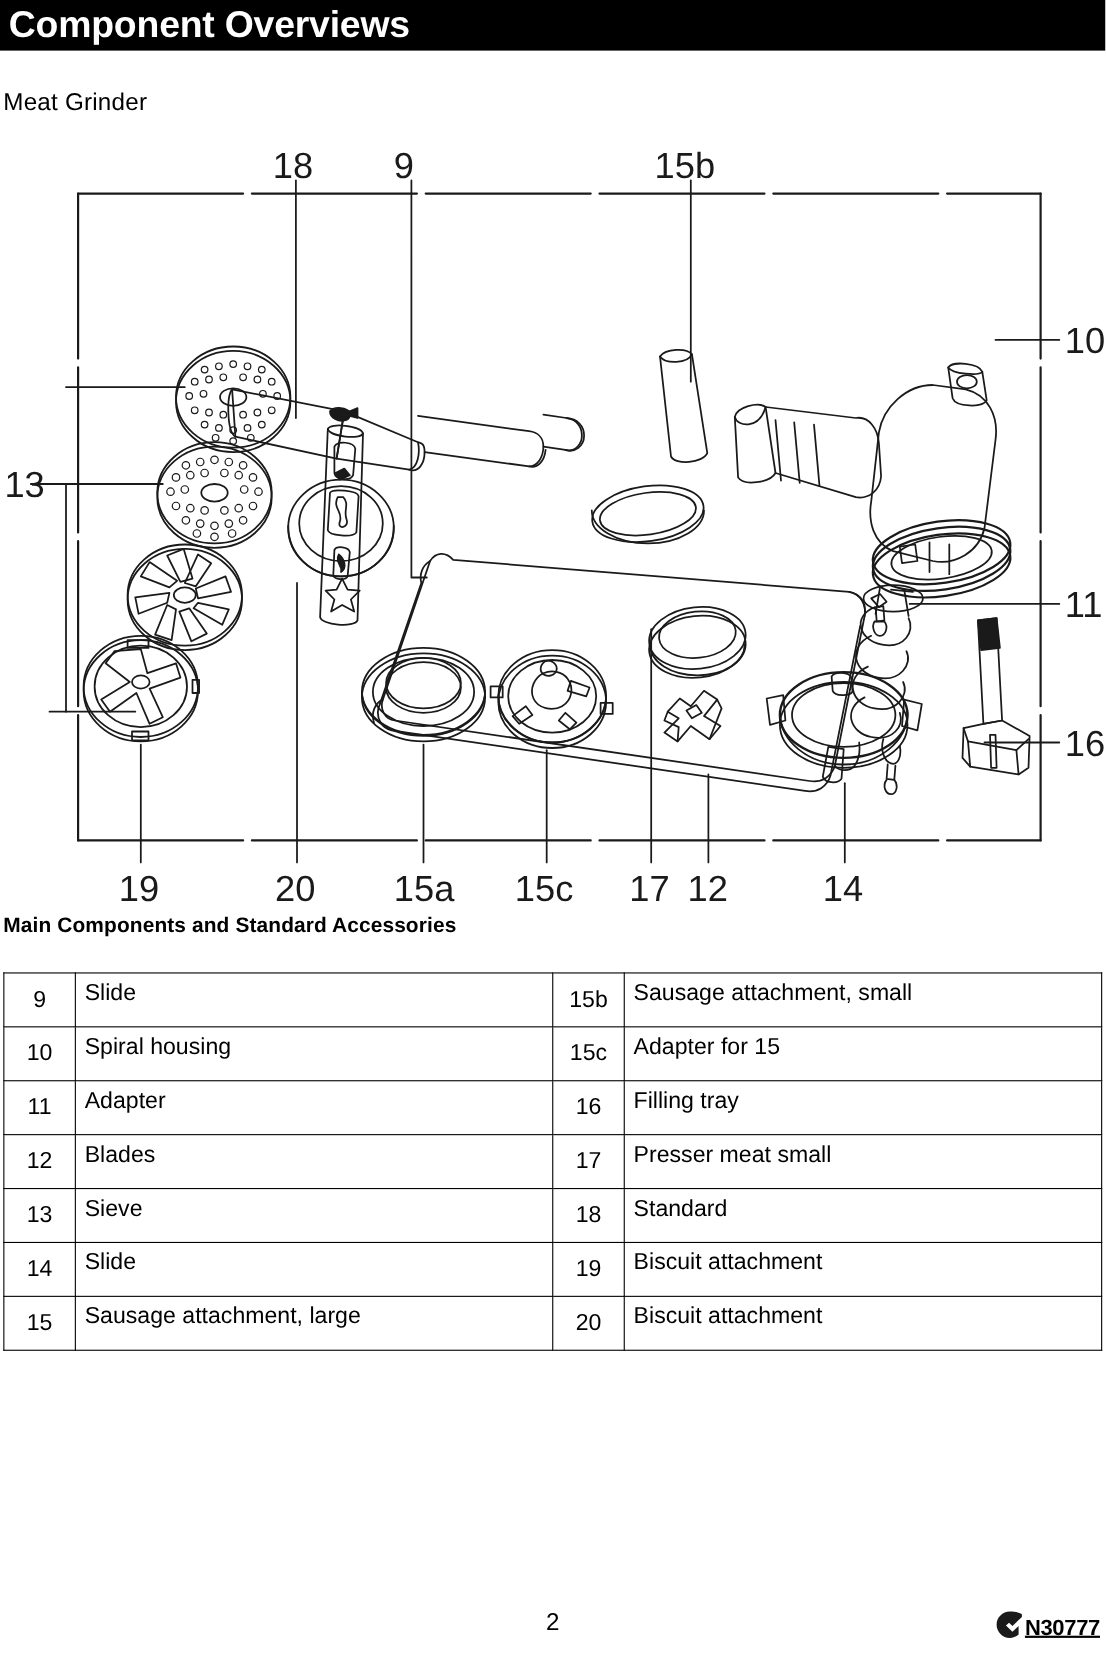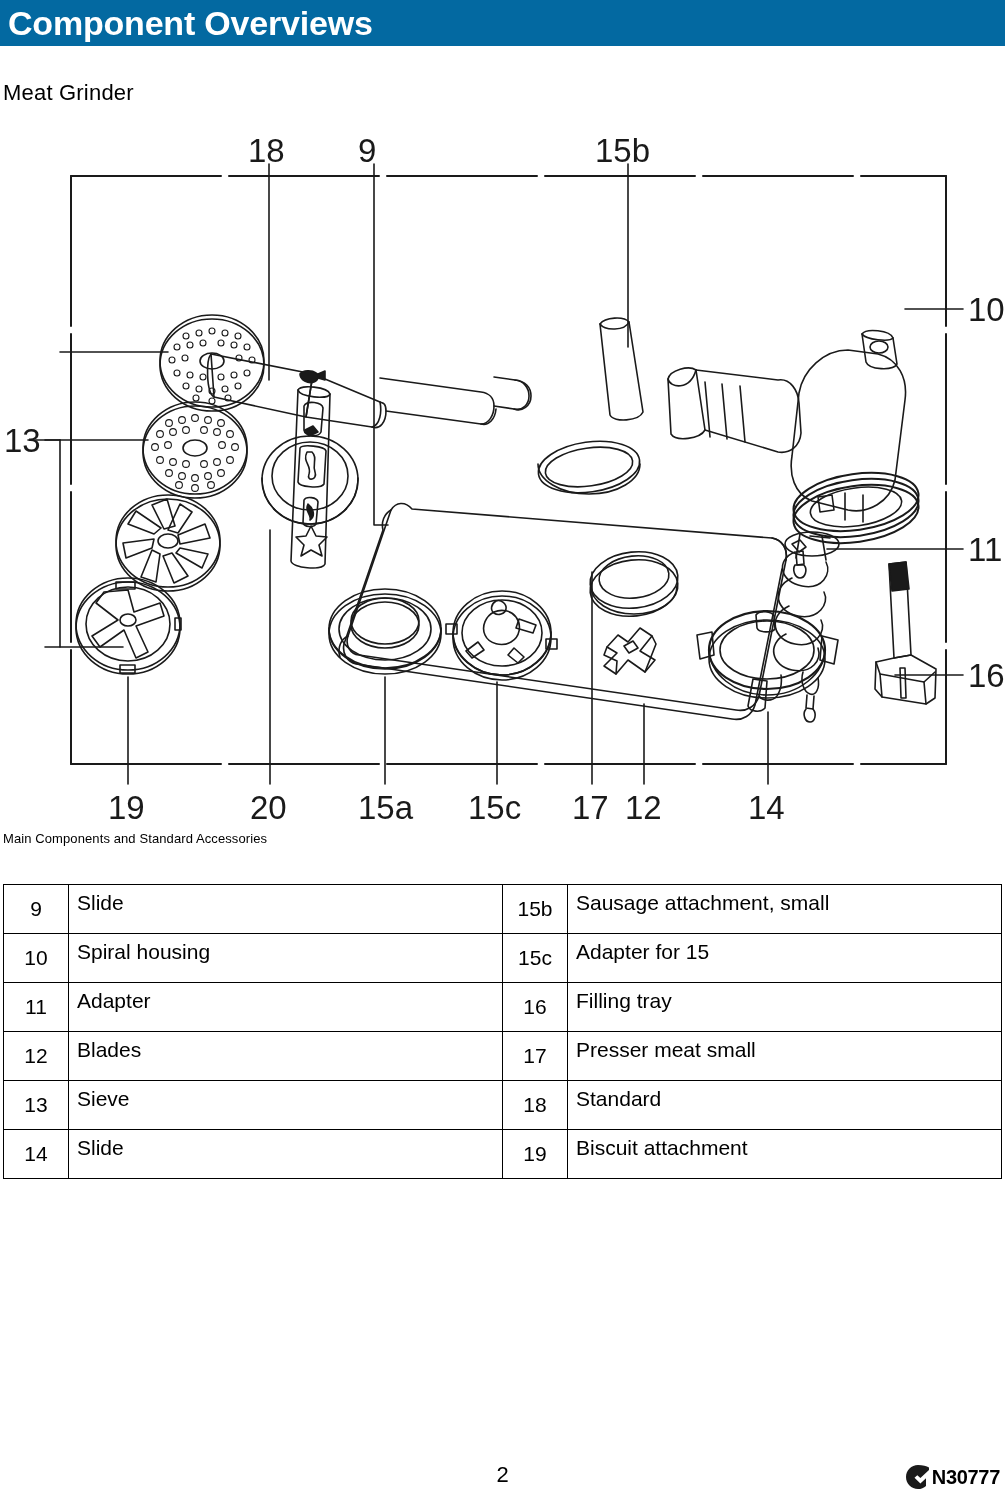--- a/index.html
+++ b/index.html
@@ -16,21 +16,21 @@
     overflow: hidden;
   }
 
   
   .header-bar {
     position: absolute;
     left: 0;
     top: 0;
     width: 1005px;
     height: 46px;
-    background: #0369a1;
+    background: #000000;
   }
   .header-title {
     position: absolute;
     left: 8px;
     top: 1px;
     font-size: 34px;
     font-weight: bold;
     color: #ffffff;
     letter-spacing: -0.2px;
     line-height: 44px;
@@ -57,22 +57,22 @@
     width: 1005px;
     height: 715px;
   }
   .diagram svg { display: block; }
 
   
   .diagram-caption {
     position: absolute;
     left: 3px;
     top: 831px;
-    font-size: 13px;
-    font-weight: normal;
+    font-size: 19px;
+    font-weight: bold;
     letter-spacing: 0.1px;
     white-space: nowrap;
   }
 
   
   .parts-table {
     position: absolute;
     left: 3px;
     top: 884px;
     width: 998px;
@@ -101,22 +101,23 @@
     top: 1462px;
     width: 1005px;
     text-align: center;
     font-size: 22px;
   }
   .ctick {
     position: absolute;
     right: 5px;
     top: 1464px;
     display: flex;
-    align-items: center;
+    align-items: flex-end;
     gap: 1px;
+    text-decoration: underline;
   }
   .ctick-mark { display: block; }
   .ctick-text {
     font-size: 20px;
     font-weight: bold;
     letter-spacing: -0.3px;
     line-height: 1;
   }
 </style>
 </head>
@@ -481,20 +482,26 @@
       <td>Sieve</td>
       <td class="num">18</td>
       <td>Standard</td>
     </tr>
     <tr>
       <td class="num">14</td>
       <td>Slide</td>
       <td class="num">19</td>
       <td>Biscuit attachment</td>
     </tr>
+    <tr>
+      <td class="num">15</td>
+      <td>Sausage attachment, large</td>
+      <td class="num">20</td>
+      <td>Biscuit attachment</td>
+    </tr>
   </tbody>
 </table>
 
 <div class="page-number">2</div>
 
 <div class="ctick">
   <svg class="ctick-mark" width="26" height="26" viewBox="0 0 26 26">
     <path d="M13,1 C6.4,1 1,6.4 1,13 C1,19.6 6.4,25 13,25 C16.1,25 18.9,23.8 21,21.9 L21,14.2 L15.4,19.4 L9.5,13.8 L12.3,11.2 L15.4,14.1 L24,6 L24,3.6 C21.8,1.9 17.6,1 13,1 Z" fill="#1a1a1a"></path>
   </svg>
   <span class="ctick-text">N30777</span>

